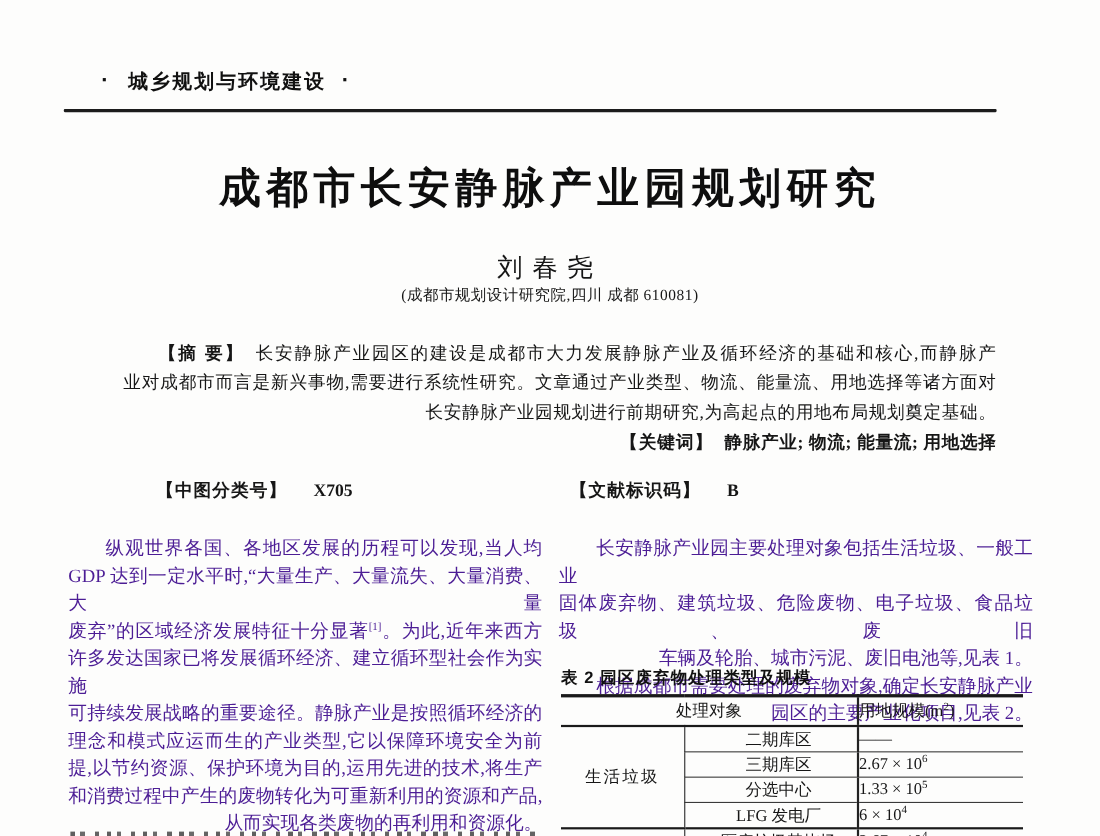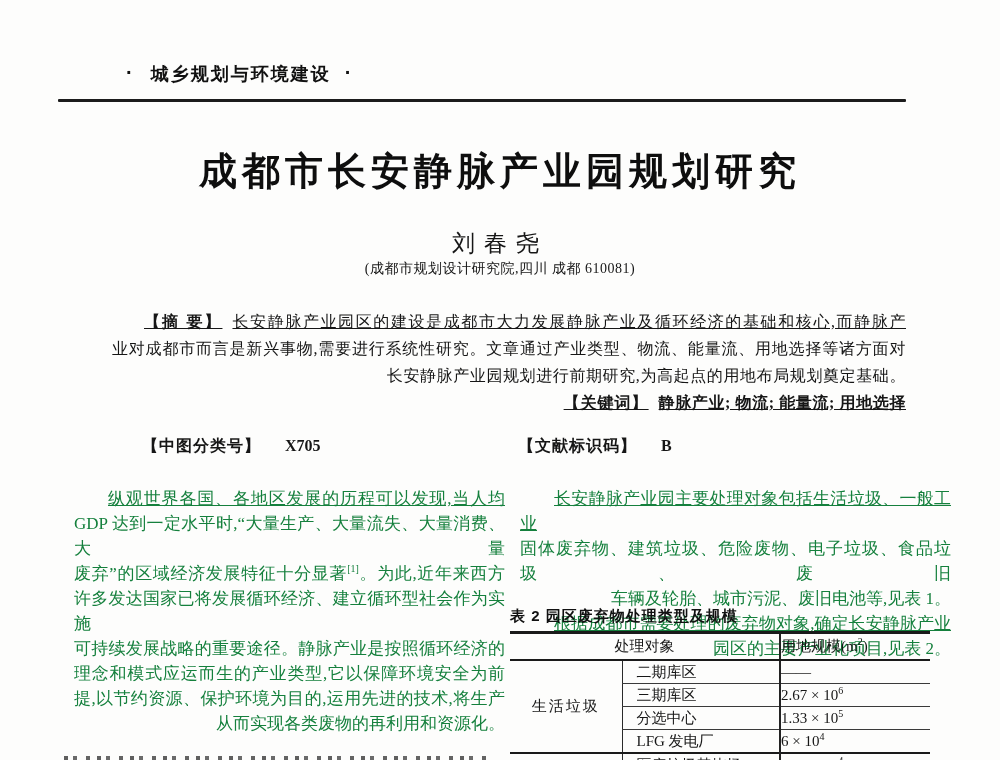--- a/index.html
+++ b/index.html
@@ -5,63 +5,63 @@
   html,body{margin:0;padding:0;background:#888;}
   .page{
     position:relative;width:1000px;height:760px;margin:0 auto;
     background:#fdfdfc;color:#161616;overflow:hidden;
     font-family:"Liberation Serif","DejaVu Serif",serif;
   }
   
   .jheader{
     position:absolute;left:92px;top:62px;
     font-family:"Liberation Sans","DejaVu Sans",sans-serif;
-    font-weight:700;font-size:18px;letter-spacing:2px;color:#111;margin-left:34px;
+    font-weight:700;font-size:18px;letter-spacing:2px;color:#111;
   }
   .hdot{display:inline-block;font-size:20px;transform:translateY(-1px);}
   .hdot.l{margin-right:16px;}
   .hdot.r{margin-left:14px;}
   .rule{position:absolute;left:58px;top:99px;width:848px;height:3px;background:#1c1c1c;border-radius:1px;}
   
   .title{
     position:absolute;left:0;top:146px;width:1000px;margin:0;text-align:center;
     font-family:"Liberation Sans","DejaVu Sans",sans-serif;
     font-size:38px;font-weight:700;letter-spacing:5px;color:#0e0e0e;
   }
   .author{position:absolute;left:0;top:228px;width:1000px;text-align:center;font-size:23px;letter-spacing:9px;}
   .affil{position:absolute;left:0;top:260px;width:1000px;text-align:center;font-size:14px;letter-spacing:.5px;}
   
   .abstract{position:absolute;left:112px;top:308px;width:794px;font-size:16px;line-height:27px;letter-spacing:.6px;}
   .bline{white-space:nowrap;text-align:right;}
   .bline.fill{text-align:justify;text-align-last:justify;text-justify:inter-character;white-space:normal;}
-  .bline.ind{text-indent:32px;text-decoration:underline;}
+  .bline.ind{text-indent:32px;}
   .blabel{font-family:"Liberation Sans","DejaVu Sans",sans-serif;font-weight:700;margin-right:10px;letter-spacing:1px;}
   .kwline{font-weight:700;}
   
   .clsrow span{font-size:16px;}
   .clc{position:absolute;left:142px;top:436px;}
   .doccode{position:absolute;left:518px;top:436px;}
   .clsval{margin-left:14px;font-weight:700;font-family:"Liberation Serif","DejaVu Serif",serif;}
   
-  .col{position:absolute;top:486px;width:431px;font-size:17px;line-height:25px;color:#15803d;margin-left:12px;}
+  .col{position:absolute;top:486px;width:431px;font-size:17px;line-height:25px;color:#4c1d95;}
   .col .bline.ind{text-indent:34px;}
   .col.leftcol{left:62px;}
   .col.rightcol{left:508px;}
   sup.fnref{font-size:10px;line-height:0;vertical-align:super;}
   
   .tablewrap{position:absolute;left:510px;top:607px;width:420px;}
   .tcaption{
     text-align:left;font-family:"Liberation Sans","DejaVu Sans",sans-serif;
     font-weight:700;font-size:15px;letter-spacing:1px;margin-bottom:5px;color:#111;
   }
   table.t2{width:420px;border-collapse:collapse;border-top:3px solid #1a1a1a;font-size:15px;table-layout:fixed;}
   table.t2 th{font-weight:400;height:25px;border-bottom:2px solid #1a1a1a;padding:0;}
   table.t2 td{height:22px;padding:0;}
   table.t2 .cv{border-left:2px solid #222;text-align:left;}
-  table.t2 td.ci{border-left:1px solid #2a2a2a;text-align:left;padding-left:14px;border-bottom:1px solid #3a3a3a;}
+  table.t2 td.ci{border-left:1px solid #2a2a2a;text-align:center;padding-left:14px;border-bottom:1px solid #3a3a3a;}
   table.t2 td.cv{border-bottom:1px solid #3a3a3a;}
   table.t2 td.cg{text-align:center;letter-spacing:2px;}
   table.t2 tr.ng td{border-top:2px solid #1a1a1a;}
   table.t2 tbody tr:last-child td{border-bottom:none;}
   table.t2 sup{font-size:10px;line-height:0;}
   col.gcol{width:112px;}col.icol{width:158px;}col.vcol{width:150px;}
   
   .clipped{
     position:absolute;left:64px;top:756px;width:426px;height:4px;opacity:.75;
     background:repeating-linear-gradient(90deg,#2a2a2a 0 4px,transparent 4px 9px,#3a3a3a 9px 13px,transparent 13px 22px,#303030 22px 26px,transparent 26px 33px);
@@ -96,20 +96,21 @@
   </div>
 
   <section class="col leftcol" id="left-col">
       <div class="bline fill ind">纵观世界各国、各地区发展的历程可以发现,当人均</div>
       <div class="bline fill">GDP 达到一定水平时,“大量生产、大量流失、大量消费、大量</div>
       <div class="bline fill">废弃”的区域经济发展特征十分显著<sup class="fnref">[1]</sup>。为此,近年来西方</div>
       <div class="bline fill">许多发达国家已将发展循环经济、建立循环型社会作为实施</div>
       <div class="bline fill">可持续发展战略的重要途径。静脉产业是按照循环经济的</div>
       <div class="bline fill">理念和模式应运而生的产业类型,它以保障环境安全为前</div>
       <div class="bline fill">提,以节约资源、保护环境为目的,运用先进的技术,将生产</div>
+      <div class="bline fill">和消费过程中产生的废物转化为可重新利用的资源和产品,</div>
       <div class="bline">从而实现各类废物的再利用和资源化。</div>
     </section>
   <section class="col rightcol" id="right-col">
       <div class="bline fill ind">长安静脉产业园主要处理对象包括生活垃圾、一般工业</div>
       <div class="bline fill">固体废弃物、建筑垃圾、危险废物、电子垃圾、食品垃圾、废旧</div>
       <div class="bline">车辆及轮胎、城市污泥、废旧电池等,见表 1。</div>
       <div class="bline fill ind">根据成都市需要处理的废弃物对象,确定长安静脉产业</div>
       <div class="bline">园区的主要产业化项目,见表 2。</div>
     </section>
 

